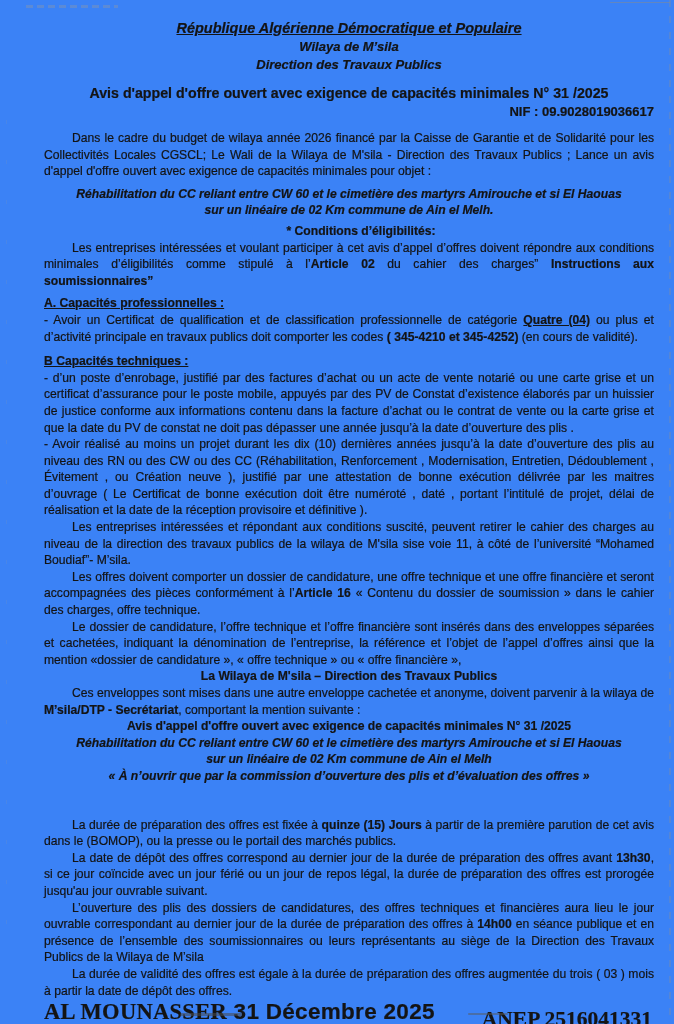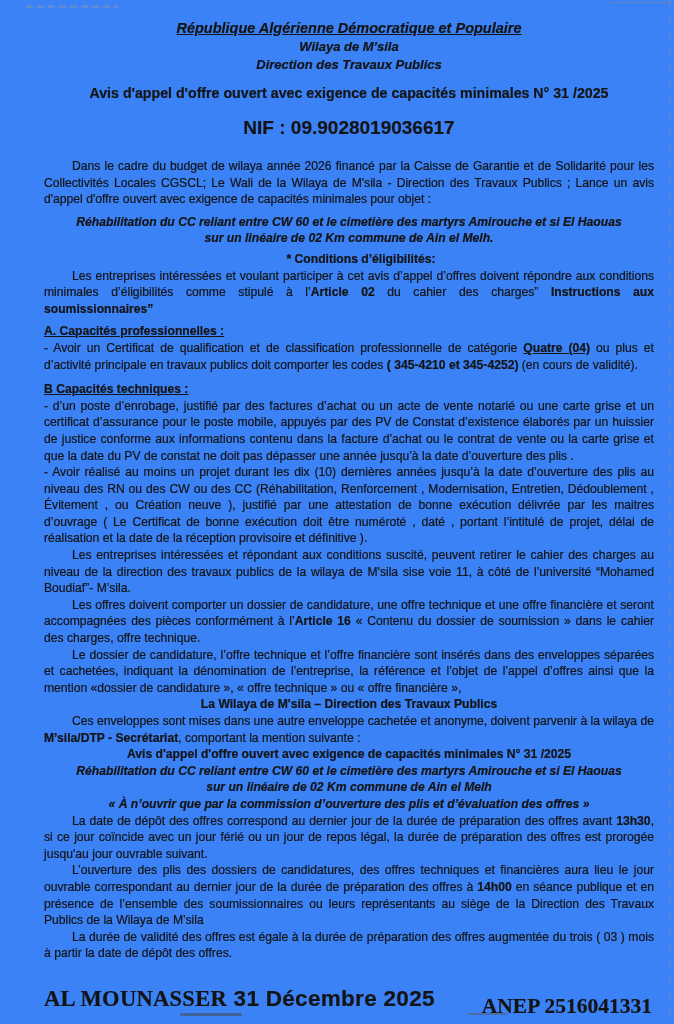--- a/index.html
+++ b/index.html
@@ -8,23 +8,23 @@
     display:flex;flex-direction:column;box-sizing:border-box;
     padding:20px 20px 12px 44px;
     font-family:"Liberation Sans",sans-serif;color:#141414;
     -webkit-text-stroke:0.2px #141414;
   }
   
   .hdr{text-align:center;}
   .hdr-republic{font-size:14.5px;font-weight:bold;font-style:italic;text-decoration:underline;}
   .hdr-sub{font-size:13px;font-weight:bold;font-style:italic;margin-top:3px;}
   .notice-title{font-size:14.2px;font-weight:bold;margin-top:13px;text-align:center;}
-  .nif{font-size:19px;font-weight:bold;margin-top:16px;text-align:center;}
+  .nif{font-size:13px;font-weight:bold;margin-top:3px;text-align:right;}
   
-  .doc-body{margin-top:19px;font-size:12.15px;line-height:16.6px;}
+  .doc-body{margin-top:11px;font-size:12.15px;line-height:16.6px;}
   .blk{margin:0;}
   .p{text-align:justify;}
   .ind{text-indent:28px;}
   .cb{text-align:center;font-weight:bold;}
   .cbi{text-align:center;font-weight:bold;font-style:italic;}
   .lbl{font-weight:bold;padding-left:24px;}
   .b{font-weight:bold;}
   .u{text-decoration:underline;}
   .sp4{margin-top:4px;text-align:center;}
   .sp6{margin-top:6px;}
@@ -79,20 +79,21 @@
       <div class="blk p"><span>- Avoir réalisé au moins un projet durant les dix (10) dernières années jusqu’à la date d’ouverture des plis au niveau des RN ou des CW ou des CC (Réhabilitation, Renforcement , Modernisation, Entretien, Dédoublement , Évitement , ou Création neuve ), justifié par une attestation de bonne exécution délivrée par les maitres d’ouvrage ( Le Certificat de bonne exécution doit être numéroté , daté , portant l’intitulé de projet, délai de réalisation et la date de la réception provisoire et définitive ).</span></div>
       <div class="blk p ind"><span>Les entreprises intéressées et répondant aux conditions suscité, peuvent retirer le cahier des charges au niveau de la direction des travaux publics de la wilaya de M'sila  sise voie 11, à côté de l’université “Mohamed Boudiaf”- M’sila.</span></div>
       <div class="blk p ind"><span>Les offres doivent comporter un dossier de candidature, une offre technique et une offre financière et seront accompagnées des pièces conformément à l’</span><span class="b">Article 16</span><span> « Contenu du dossier de soumission » dans le cahier des charges, offre technique.</span></div>
       <div class="blk p ind"><span>Le dossier de candidature, l’offre technique et l’offre financière sont insérés dans des enveloppes séparées et cachetées, indiquant la dénomination de l’entreprise, la référence et l’objet de l’appel d’offres ainsi que la mention «dossier de candidature », « offre technique » ou « offre financière »,</span></div>
       <div class="blk cb"><span>La Wilaya de M'sila – Direction des Travaux Publics</span></div>
       <div class="blk p ind"><span>Ces enveloppes sont mises dans une autre enveloppe cachetée et anonyme, doivent parvenir à la wilaya de </span><span class="b">M’sila/DTP - Secrétariat</span><span>, comportant la mention suivante :</span></div>
       <div class="blk cb"><span>Avis d'appel d'offre ouvert avec exigence de capacités minimales N° 31 /2025</span></div>
       <div class="blk cbi"><span>Réhabilitation du CC reliant entre CW 60 et le cimetière des martyrs Amirouche et si El Haouas</span></div>
       <div class="blk cbi"><span>sur un linéaire de 02 Km commune de Ain el Melh</span></div>
       <div class="blk cbi"><span>« À n’ouvrir que par la commission d’ouverture des plis et d’évaluation des offres »</span></div>
+      <div class="blk p ind gap"><span>La durée de préparation des offres est fixée à </span><span class="b">quinze (15) Jours</span><span> à partir de la première parution de cet avis dans le (BOMOP), ou la presse ou le portail des marchés publics.</span></div>
       <div class="blk p ind"><span>La date de dépôt des offres correspond au dernier jour de la durée de préparation des offres avant </span><span class="b">13h30</span><span>, si ce jour coïncide avec un jour férié ou un jour de repos légal, la durée de préparation des offres est prorogée jusqu'au jour ouvrable suivant.</span></div>
       <div class="blk p ind"><span>L’ouverture des plis des dossiers de  candidatures, des offres techniques et financières  aura lieu le  jour ouvrable correspondant au dernier jour de la durée de préparation des offres à </span><span class="b">14h00</span><span> en séance publique et en présence de l’ensemble des soumissionnaires ou leurs représentants  au siège de la Direction des Travaux Publics de la Wilaya de M’sila</span></div>
       <div class="blk p ind"><span>La durée de validité des offres est égale à la durée de préparation des offres augmentée du trois ( 03 ) mois à partir la date de dépôt des offres.</span></div>
     </div>
 
   <div class="footer">
     <div class="f-left">
       <span class="f-journal">AL MOUNASSER</span>
       <span> </span>
       <span class="f-date">31 Décembre 2025</span>

